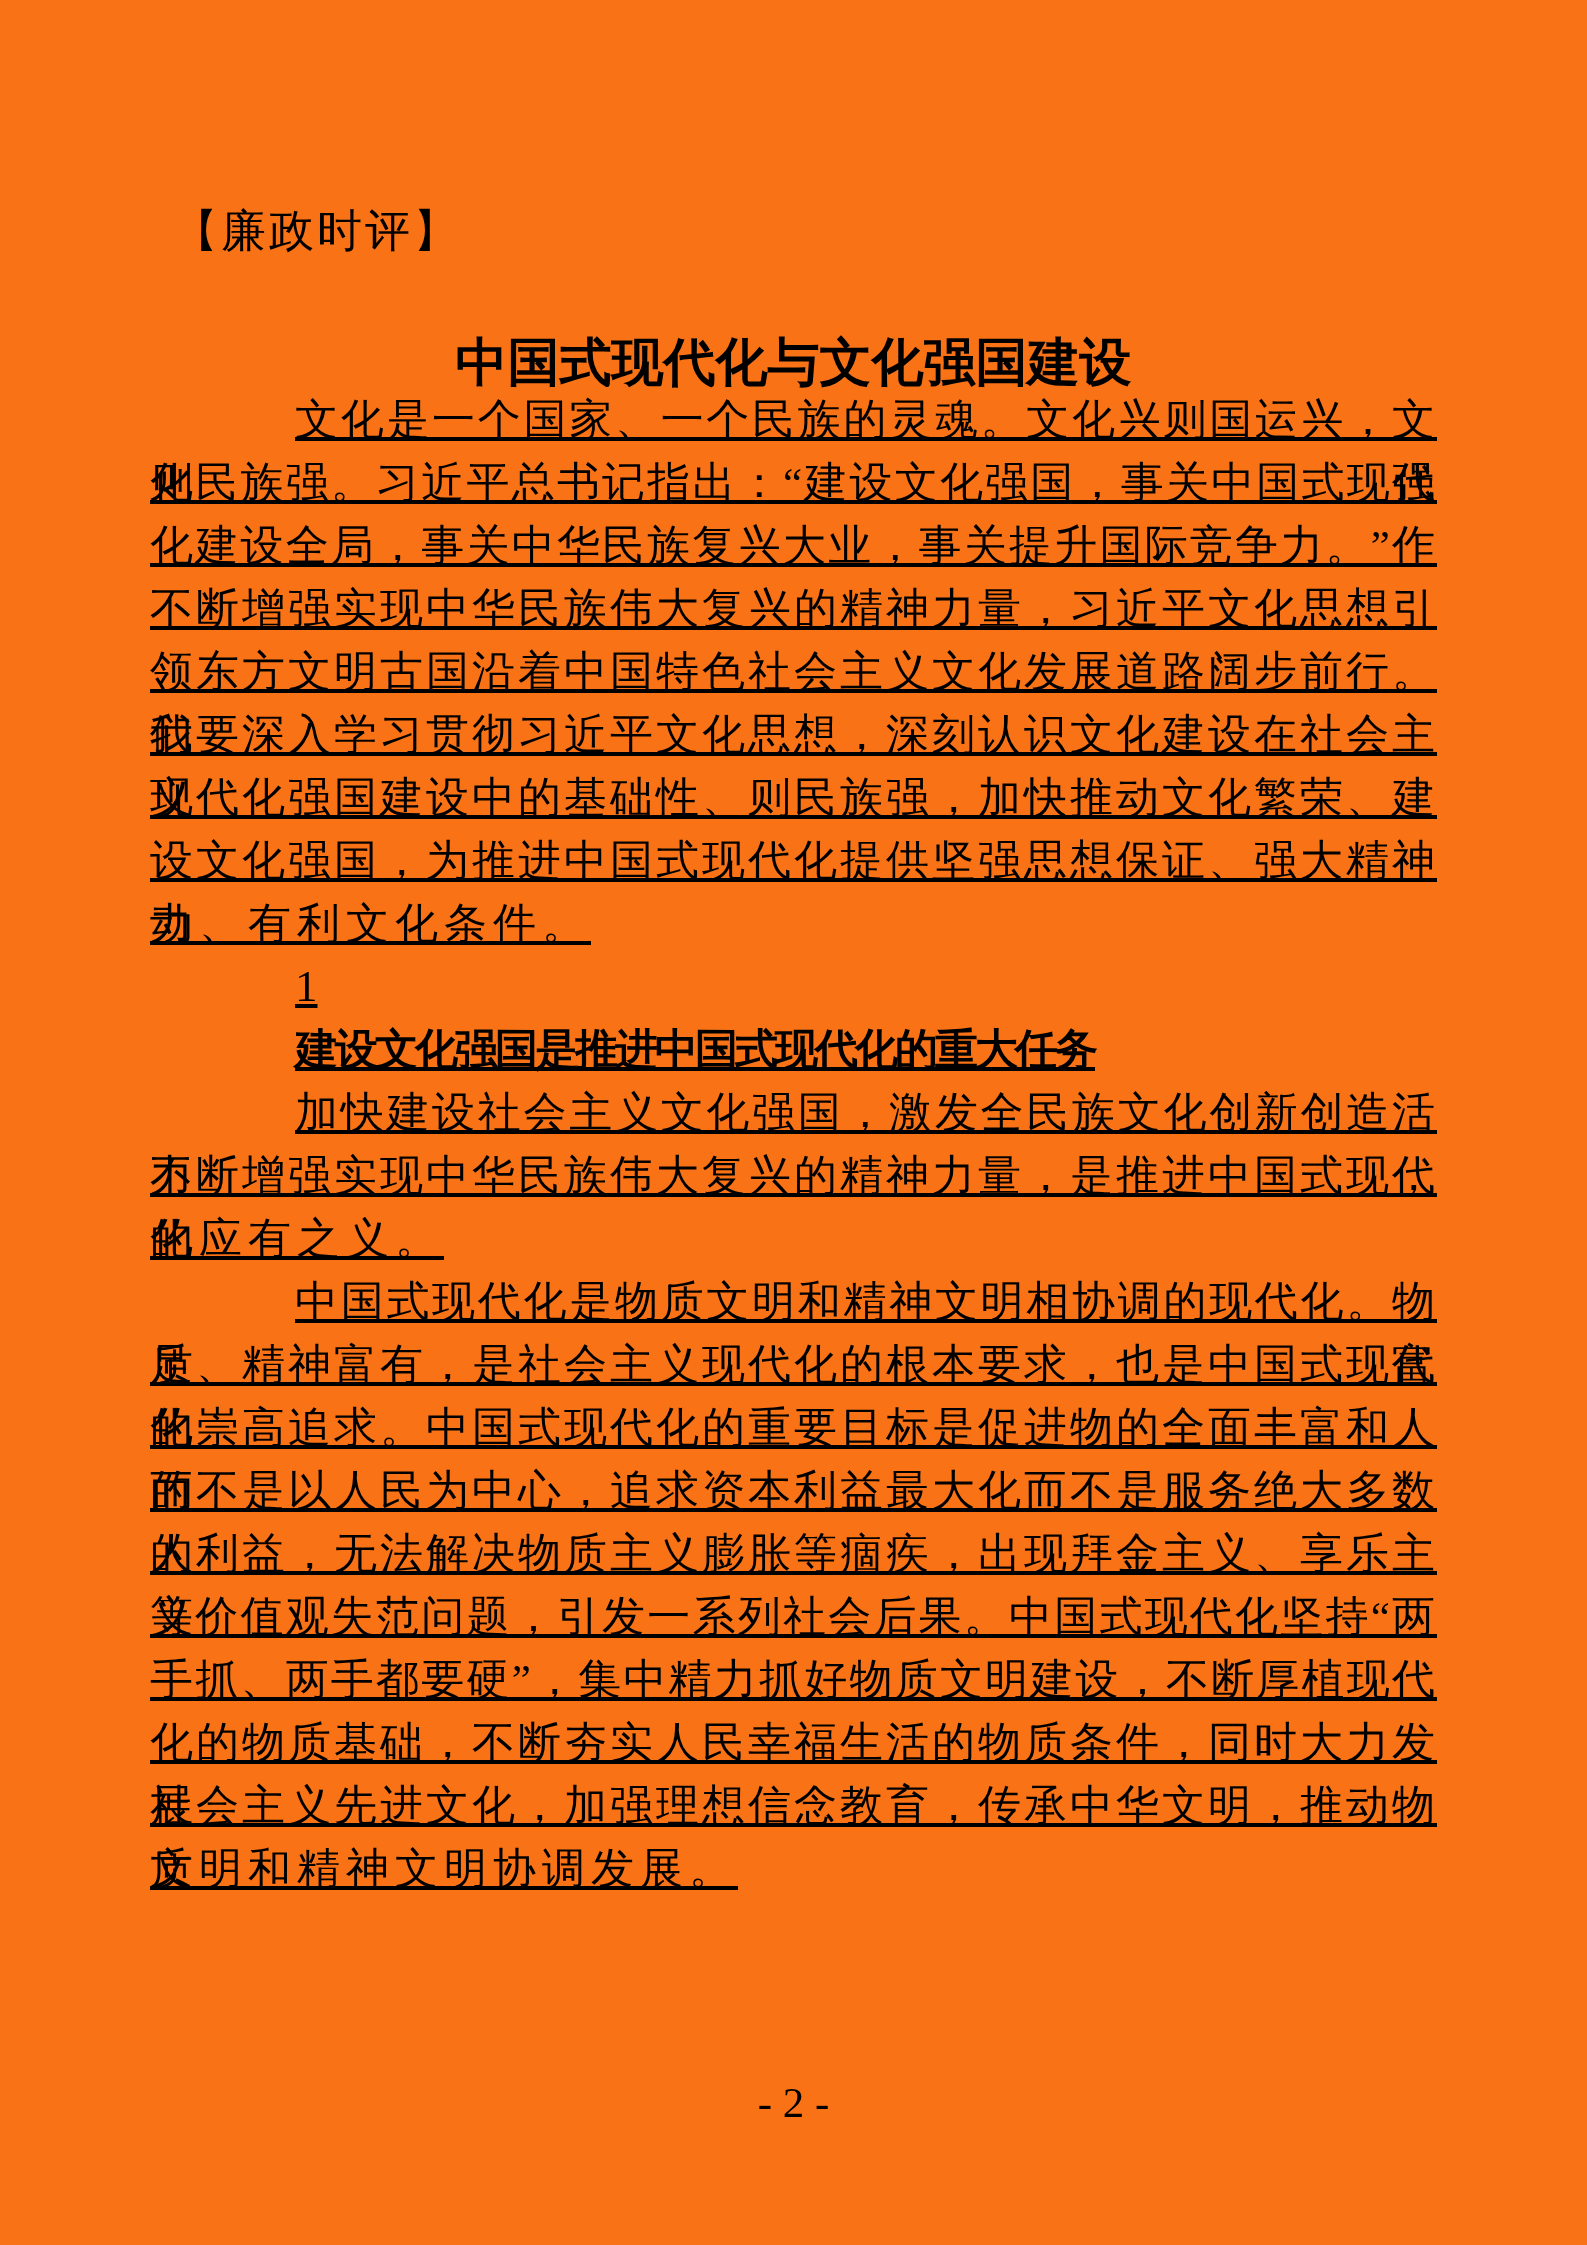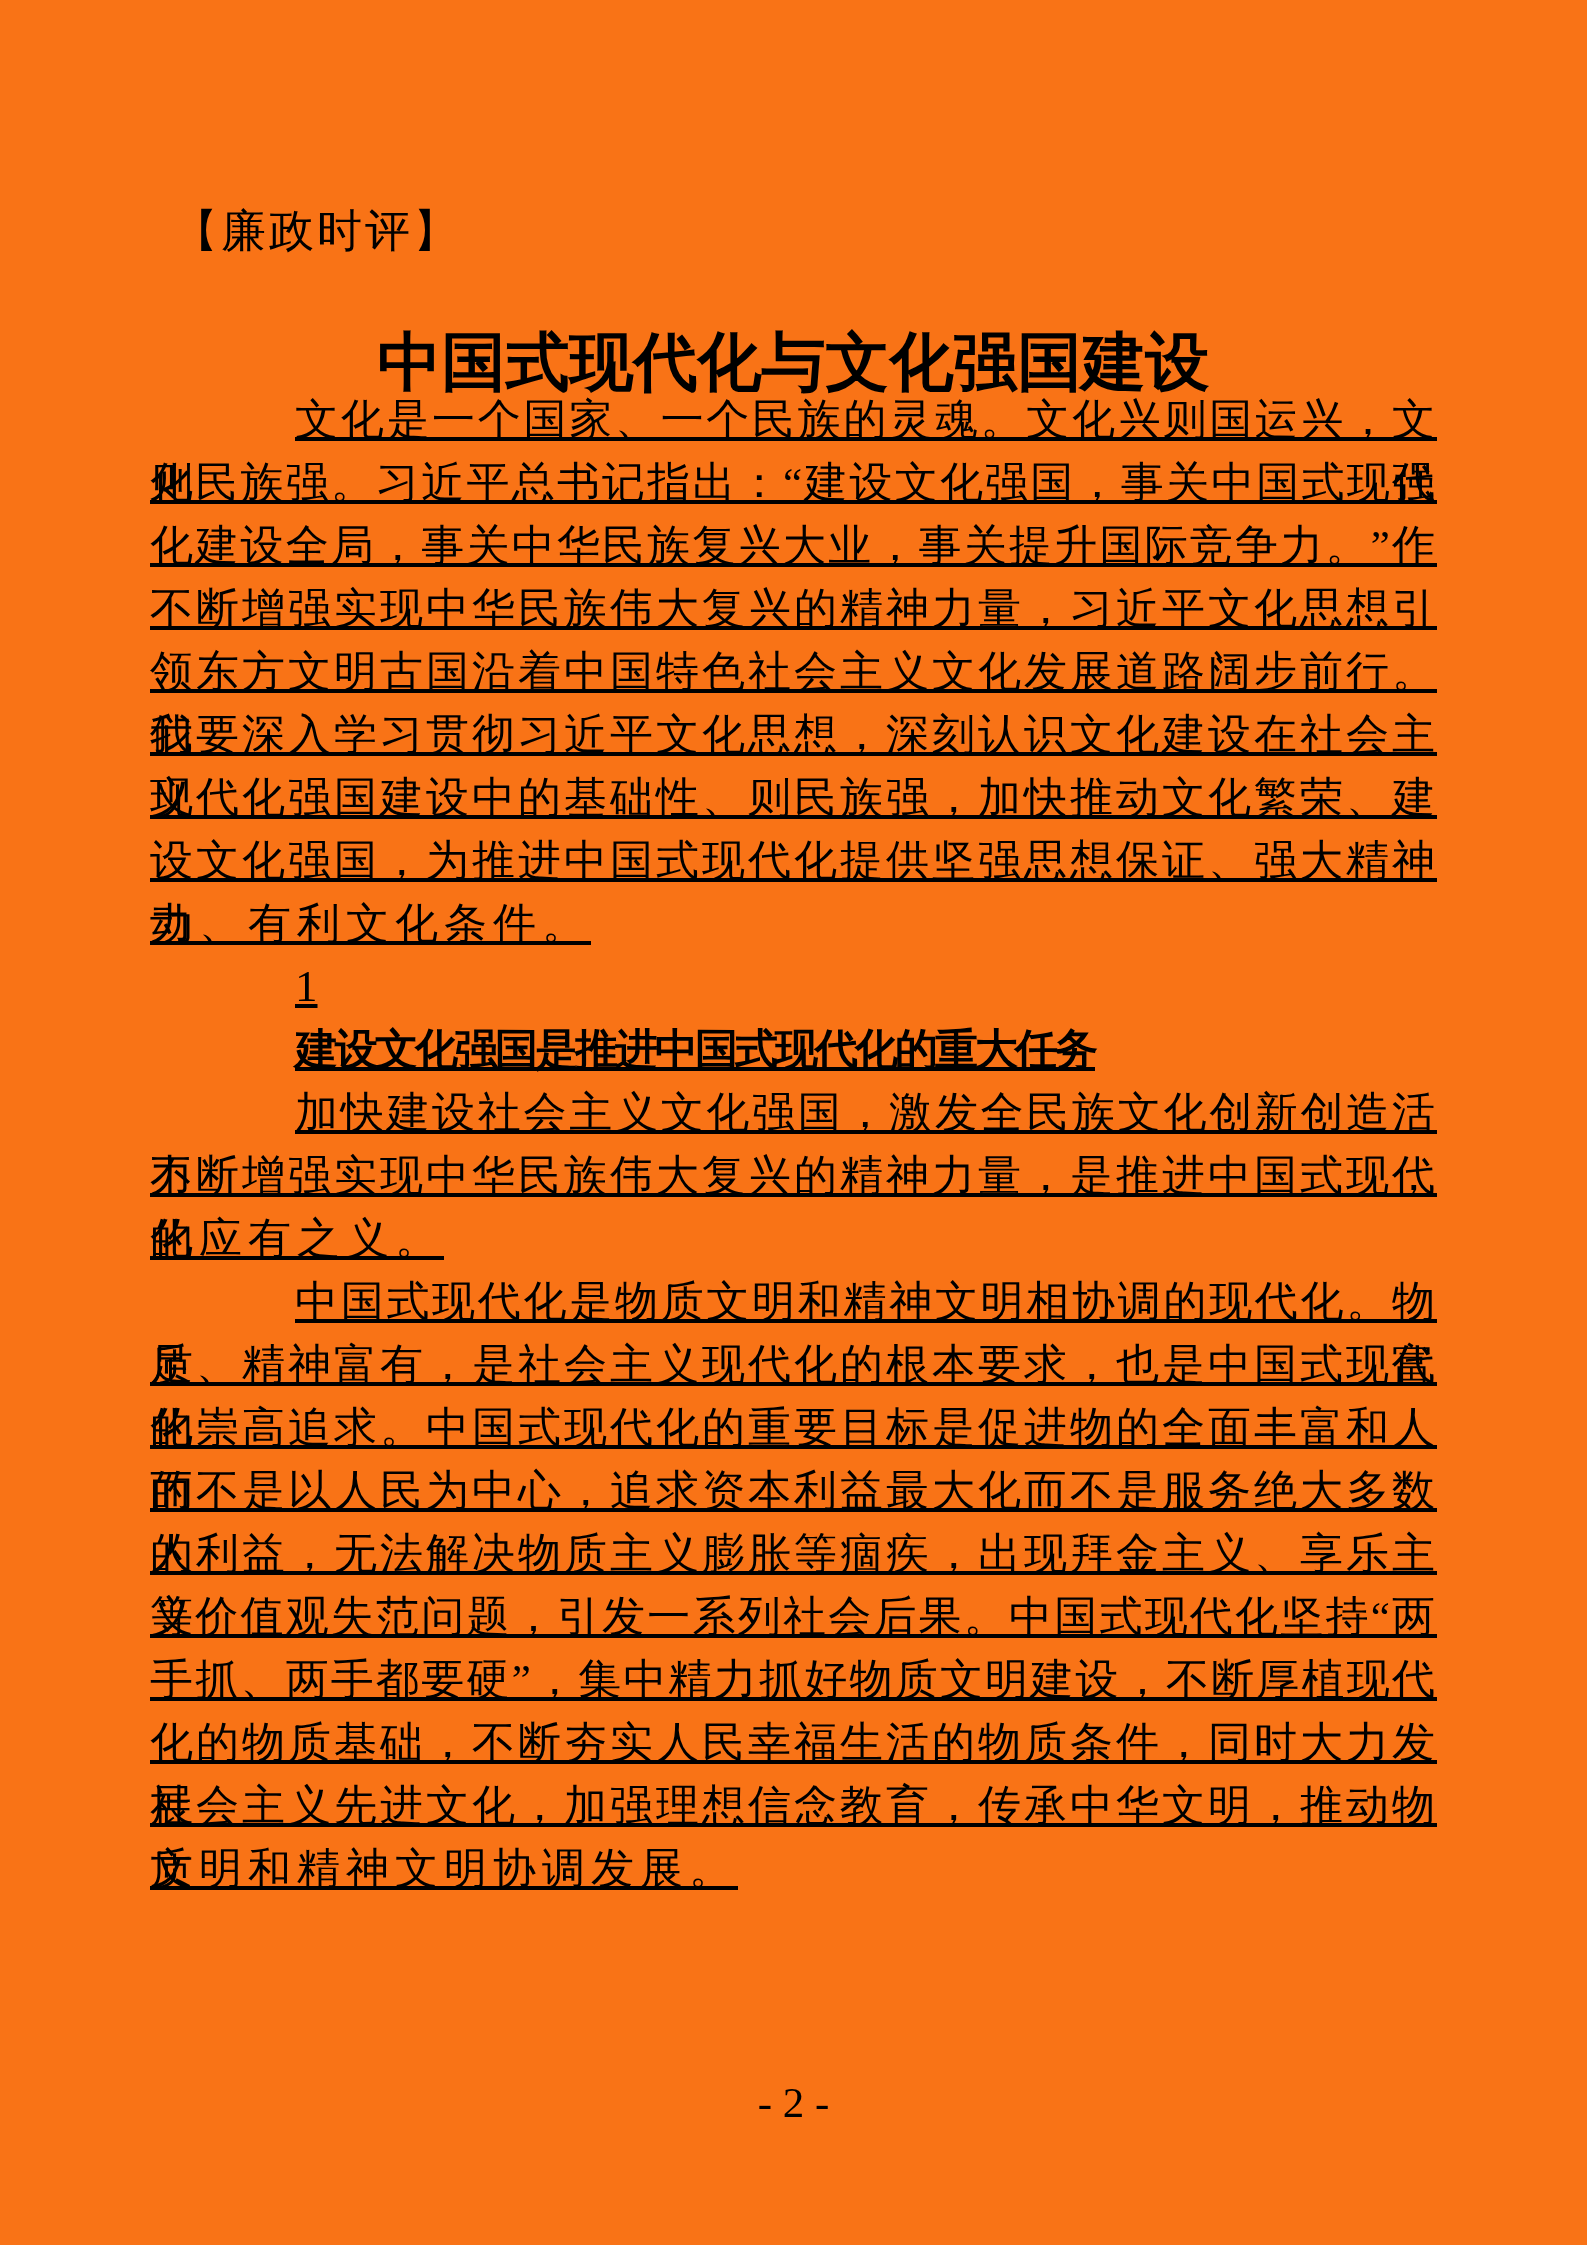--- a/index.html
+++ b/index.html
@@ -25,21 +25,21 @@
     line-height: 52px;
     letter-spacing: 3px;
     white-space: nowrap;
   }
   .doc-title {
     position: absolute;
     top: 332px;
     left: 0;
     width: 100%;
     text-align: center;
-    font-size: 64px;
+    font-size: 52px;
     line-height: 62px;
     font-weight: bold;
     white-space: nowrap;
   }
   .body-text {
     position: absolute;
     top: 388px;
     left: 150px;
     width: 1287px;
     font-size: 43px;

